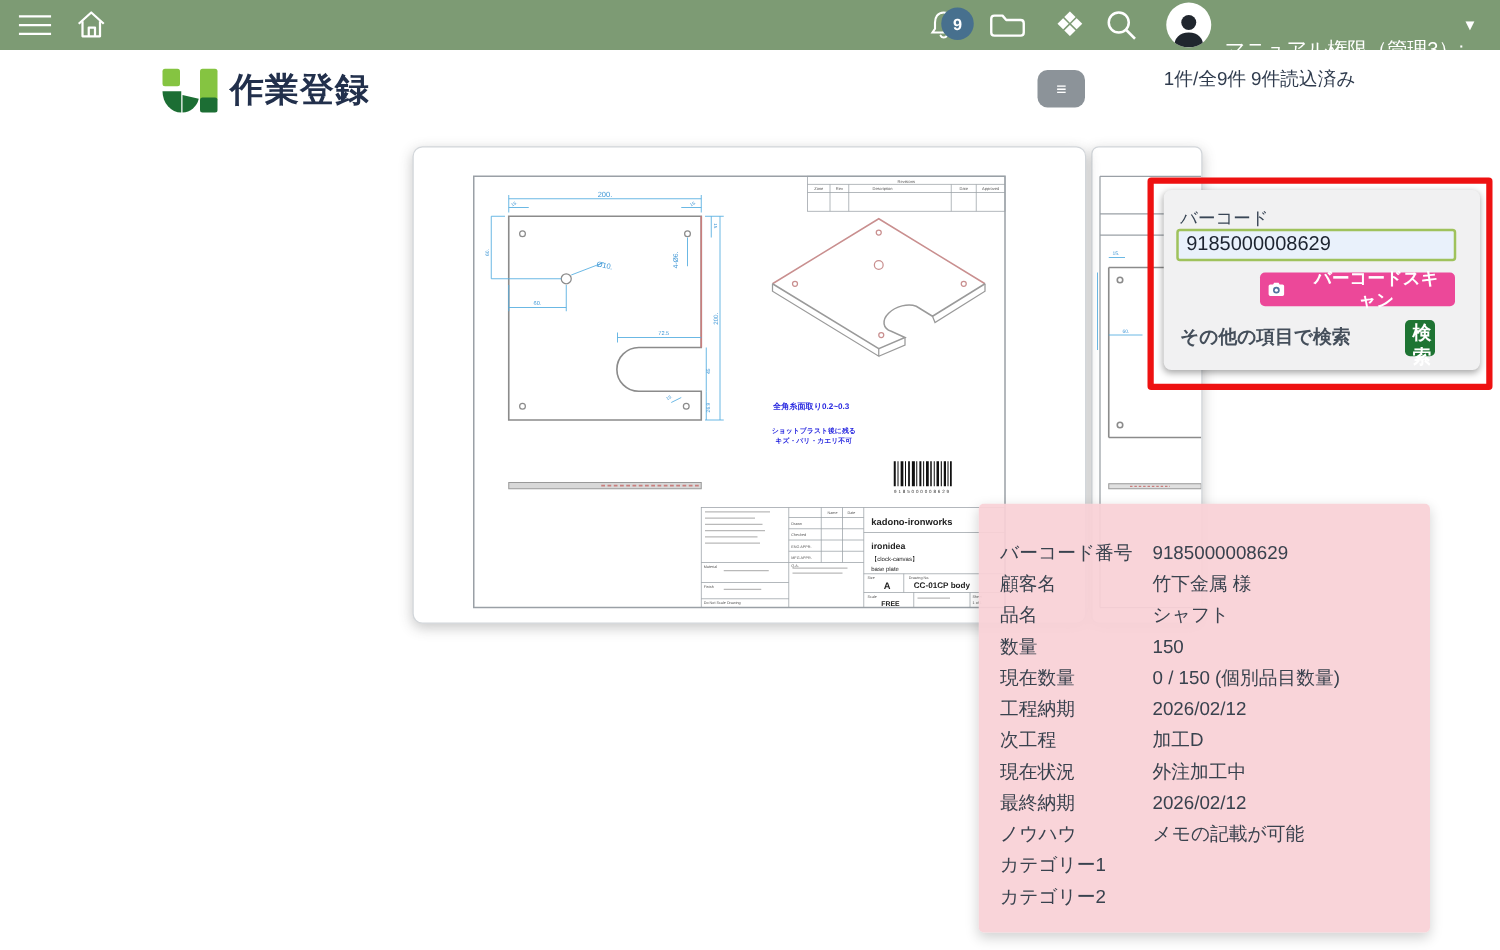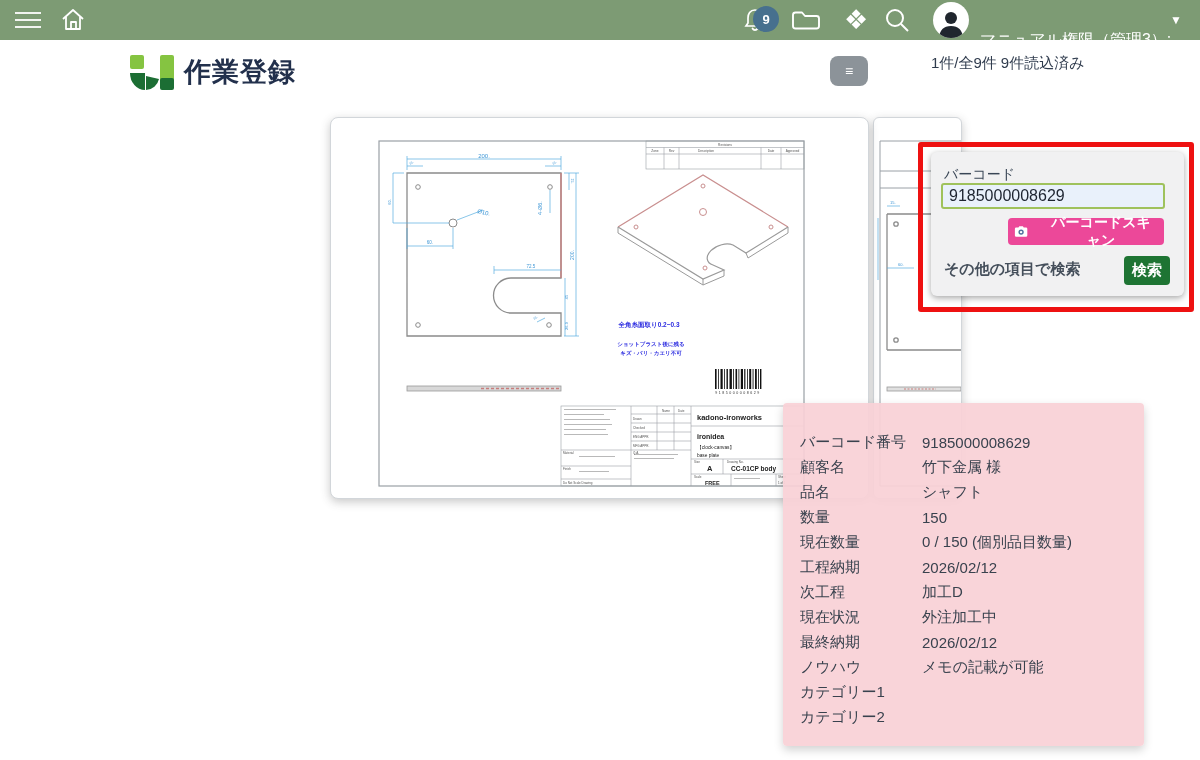--- a/index.html
+++ b/index.html
@@ -56,21 +56,21 @@
   .scan-btn{
     position:absolute;left:77px;top:66px;width:156px;height:27px;background:#ec4899;border:none;border-radius:4px;
     color:#fff;font-size:14px;font-weight:700;display:flex;align-items:center;justify-content:center;gap:16px;cursor:pointer;
     font-family:"Liberation Sans",sans-serif;
   }
   .other-link{
     position:absolute;left:13px;top:108px;font-size:15px;font-weight:700;color:#454f5b;
     cursor:pointer;
   }
   .search-btn{
-    position:absolute;left:193px;top:104px;width:46px;height:29px;background:#1e7433;border:none;border-radius:4px;
+    position:absolute;left:193px;top:104px;width:24px;height:29px;background:#1e7433;border:none;border-radius:4px;
     color:#fff;font-size:15px;font-weight:700;cursor:pointer;font-family:"Liberation Sans",sans-serif;
   }
   
   .detail-panel{
     position:absolute;left:783px;top:403px;width:361px;height:343px;
     background:rgba(249,209,214,.93);border-radius:4px;box-shadow:0 4px 10px rgba(0,0,0,.18);
     z-index:6;padding:27px 0 0 17px;box-sizing:border-box;
   }
   .d-row{display:flex;height:25px;align-items:center;font-size:15px;color:#39424e;}
   .d-row .lbl{width:122px;flex:none;}

